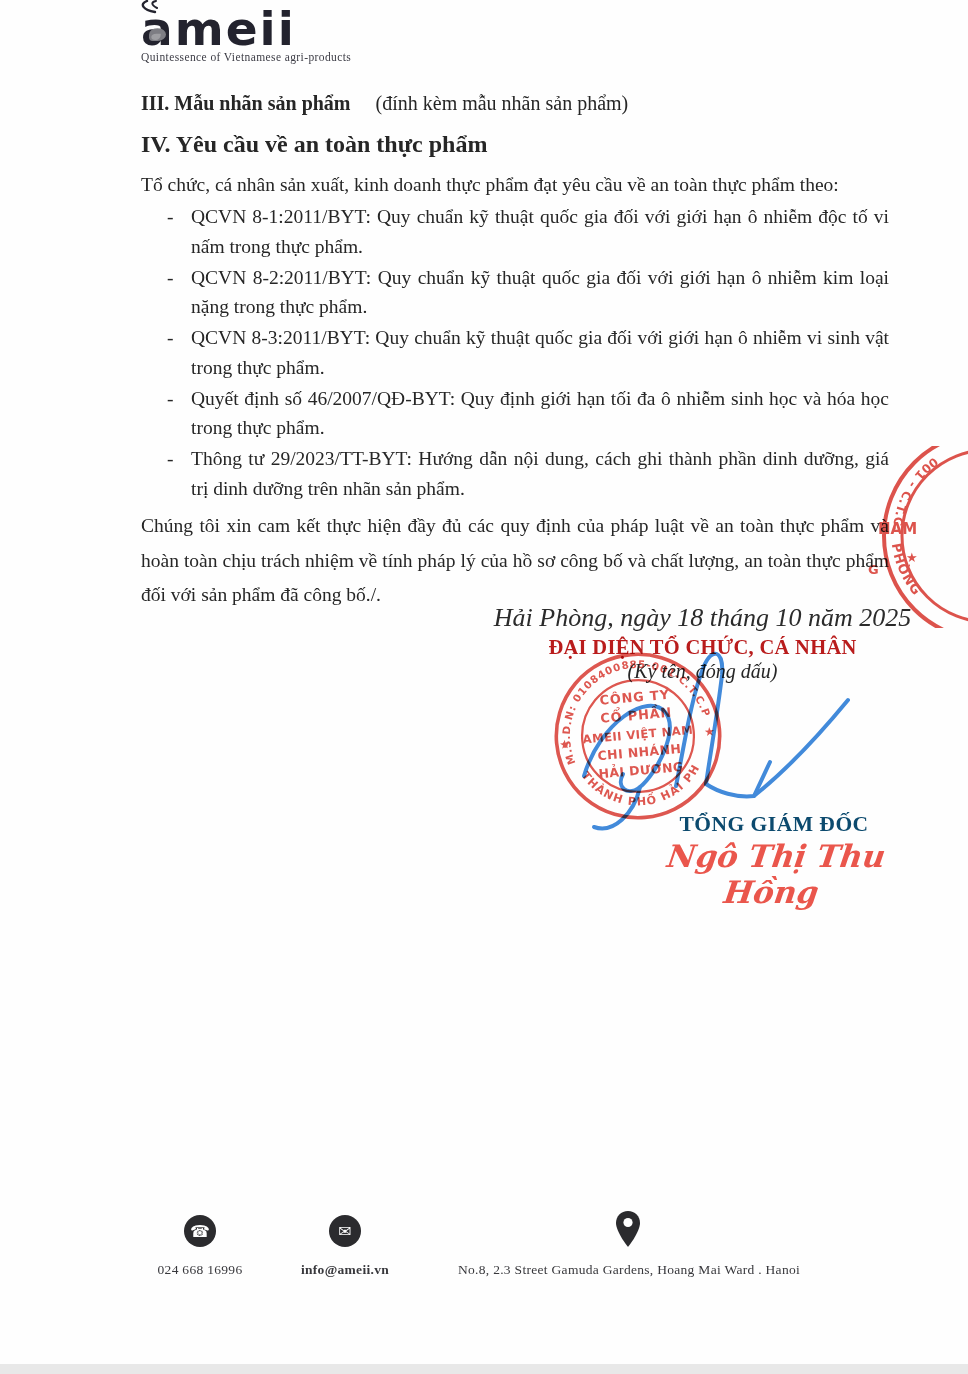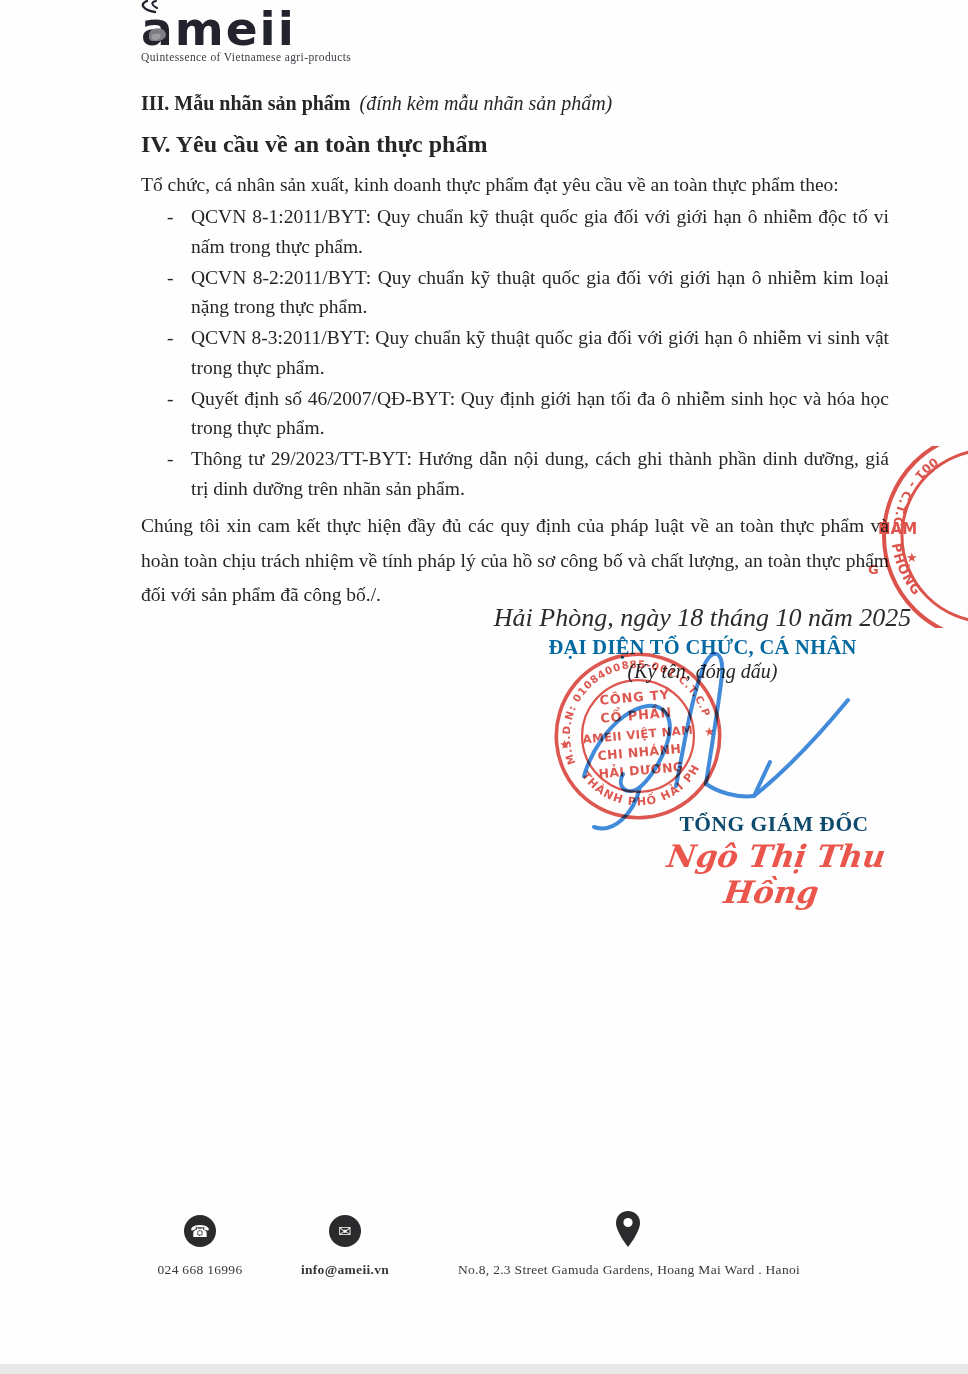--- a/index.html
+++ b/index.html
@@ -13,32 +13,32 @@
   .logo-leaf{position:absolute;left:8px;top:24px;width:17px;height:13px;background:#8d8d92;
              border-radius:55% 55% 55% 4px;opacity:.85;}
   .logo-curl{position:absolute;left:-6px;top:-4px;}
   .logo-tagline{font-size:11.5px;color:#3c3c45;letter-spacing:.4px;margin-top:-2px;}
 
   
   .content{position:absolute;left:141px;top:88px;width:748px;font-size:19.5px;
            line-height:1.55;text-align:justify;}
   .h3{margin:0 0 7px 0;font-size:20px;}
   .h3 .bold{font-weight:bold;}
-  .h3 .ital{font-style:italic;margin-left:9px;}
+  .h3 .ital{margin-left:25px;}
   .h4{margin:0 0 5px 0;font-size:24px;font-weight:bold;}
   .intro{margin:7px 0 2px 0;}
   ul.reg{list-style:none;margin:0;padding:0 0 0 26px;line-height:1.5;}
   ul.reg li{position:relative;padding-left:24px;margin:0 0 2px 0;}
   ul.reg .dash{position:absolute;left:0;top:0;}
   .commit{margin:6px 0 0 0;line-height:1.78;}
 
   
   .sig-block{position:absolute;left:450px;top:603px;width:505px;text-align:center;}
   .sig-date{font-style:italic;font-size:26px;color:#2b2b2b;}
-  .sig-rep{font-weight:bold;font-size:20.5px;letter-spacing:.3px;margin-top:3px;color:#0369a1;}
+  .sig-rep{font-weight:bold;font-size:20.5px;letter-spacing:.3px;margin-top:3px;color:#b91c1c;}
   .sig-note{font-style:italic;font-size:20px;margin-top:1px;}
 
   .stamp{position:absolute;left:552px;top:650px;width:172px;height:172px;
          transform:rotate(-5deg);mix-blend-mode:multiply;opacity:.93;}
   .stamp text{font-family:"DejaVu Sans",sans-serif;font-weight:bold;}
 
   .sig-scribble{position:absolute;left:556px;top:636px;mix-blend-mode:multiply;}
 
   .sig-red{position:absolute;left:628px;top:812px;width:292px;text-align:center;}
   .sig-title{font-weight:bold;font-size:21.5px;letter-spacing:.5px;color:#0c4a6e;}

